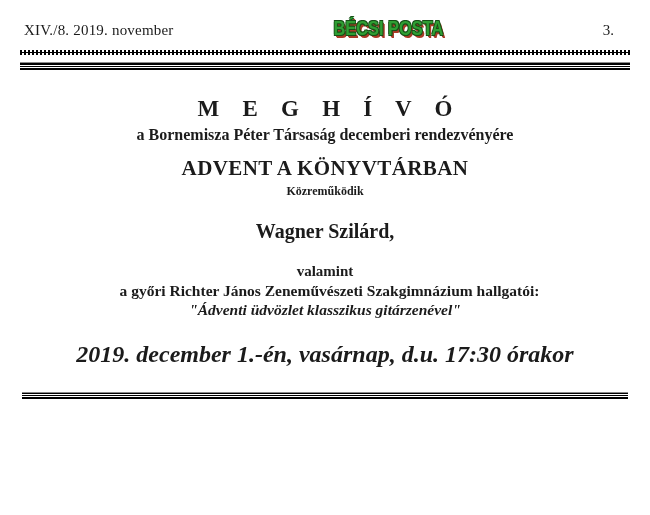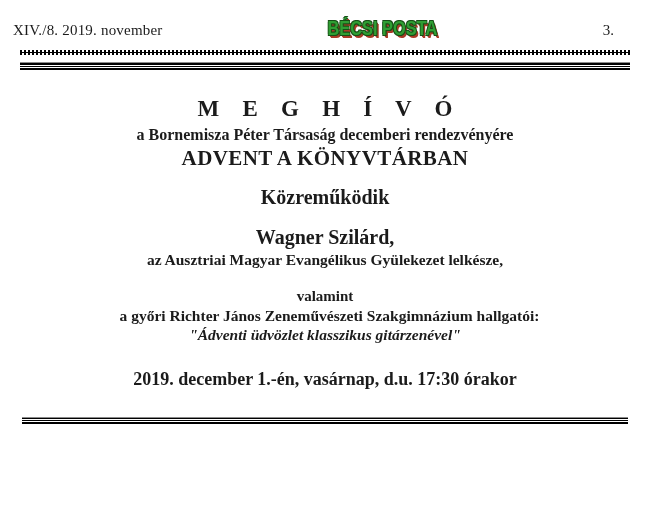--- a/index.html
+++ b/index.html
@@ -7,21 +7,21 @@
     width: 650px; height: 515px;
     font-family: "Liberation Serif", "DejaVu Serif", serif;
     color: #1b1b1b;
     overflow: hidden;
   }
   .page { width: 650px; height: 515px; position: relative; }
 
   
   .masthead {
     display: flex; justify-content: space-between; align-items: baseline;
-    padding: 16px 22px 0 13px; line-height: 24px;
+    padding: 16px 22px 0 24px; line-height: 24px;
   }
   .issue-line { font-size: 15px; letter-spacing: 0.2px; }
   .page-number { font-size: 15px; padding-right: 14px; }
   .logo {
     font-family: "Liberation Sans", "DejaVu Sans", sans-serif;
     font-weight: bold; font-size: 21px; letter-spacing: 0px;
     color: #2f9e33;
     transform: scaleX(0.78); transform-origin: center;
     text-shadow:
       -1px -1px 0 #174f17, 1px -1px 0 #174f17,
@@ -46,29 +46,29 @@
   .stripe-rule.bottom { margin: 27px 22px 0 22px; height: 7px;
     background: linear-gradient(to bottom,
       #8a8a8a 0 1px, #000 1px 2px, #fff 2px 3px,
       #000 3px 4px, #fff 4px 5px, #000 5px 7px);
   }
 
   
   .inv { text-align: center; font-weight: bold; }
   .inv-title    { margin-top: 24px; font-size: 23px; line-height: 30px; letter-spacing: 0.38em; text-indent: 0.38em; }
   .inv-subtitle { margin-top: 1px;  font-size: 16px; line-height: 20px; }
-  .inv-event    { font-size: 21px; line-height: 26px; letter-spacing: 0.02em; font-family: Liberation Serif, serif; }
-  .inv-contrib  { margin-top: 16px; font-size: 20px; line-height: 20px; }
+  .inv-event    { margin-top: 10px; font-size: 21px; line-height: 26px; letter-spacing: 0.02em; font-family: Liberation Serif, serif; }
+  .inv-contrib  { margin-top: 0; font-size: 12px; line-height: 20px; }
   .inv-name     { margin-top: 17px; font-size: 20px; line-height: 26px; }
   .inv-role     { font-size: 15.5px; line-height: 19px; }
   .inv-conj     { margin-top: 18px; font-size: 15px; line-height: 19px; }
   .inv-names2   { margin-top: 20px; font-size: 19.5px; line-height: 25px; }
   .inv-desc2    { font-size: 15.5px; line-height: 19px; padding-left: 9px; }
   .inv-program  { font-size: 15.5px; line-height: 19px; font-style: italic; }
-  .inv-date     { margin-top: 25px; font-size: 18px; line-height: 21px; }
+  .inv-date     { margin-top: 25px; font-size: 24px; line-height: 21px; font-style: italic; }
   .inv-venue    { font-size: 17.5px; line-height: 21px; }
 </style>
 </head>
 <body>
 
 <div class="page">
 
   <div class="masthead">
     <span class="issue-line">XIV./8. 2019. november</span>
     <span class="logo">BÉCSI POSTA</span>
@@ -77,21 +77,20 @@
 
   <div class="tick-rule"></div>
   <div class="stripe-rule"></div>
 
   <div class="inv">
     <div class="inv-title">M E G H Í V Ó</div>
     <div class="inv-subtitle">a Bornemisza Péter Társaság decemberi rendezvényére</div>
     <div class="inv-event">ADVENT A KÖNYVTÁRBAN</div>
     <div class="inv-contrib">Közreműködik</div>
     <div class="inv-name">Wagner Szilárd,</div>
-    <div class="inv-role">az Ausztriai Magyar Evangélikus Gyülekezet lelkésze,</div>
     <div class="inv-conj">valamint</div>
     <div class="inv-desc2">a győri Richter János Zeneművészeti Szakgimnázium hallgatói:</div>
     <div class="inv-program">"Ádventi üdvözlet klasszikus gitárzenével"</div>
     <div class="inv-date">2019. december 1.-én, vasárnap, d.u. 17:30 órakor</div>
   </div>
 
   <div class="stripe-rule bottom"></div>
 
 </div>
 

